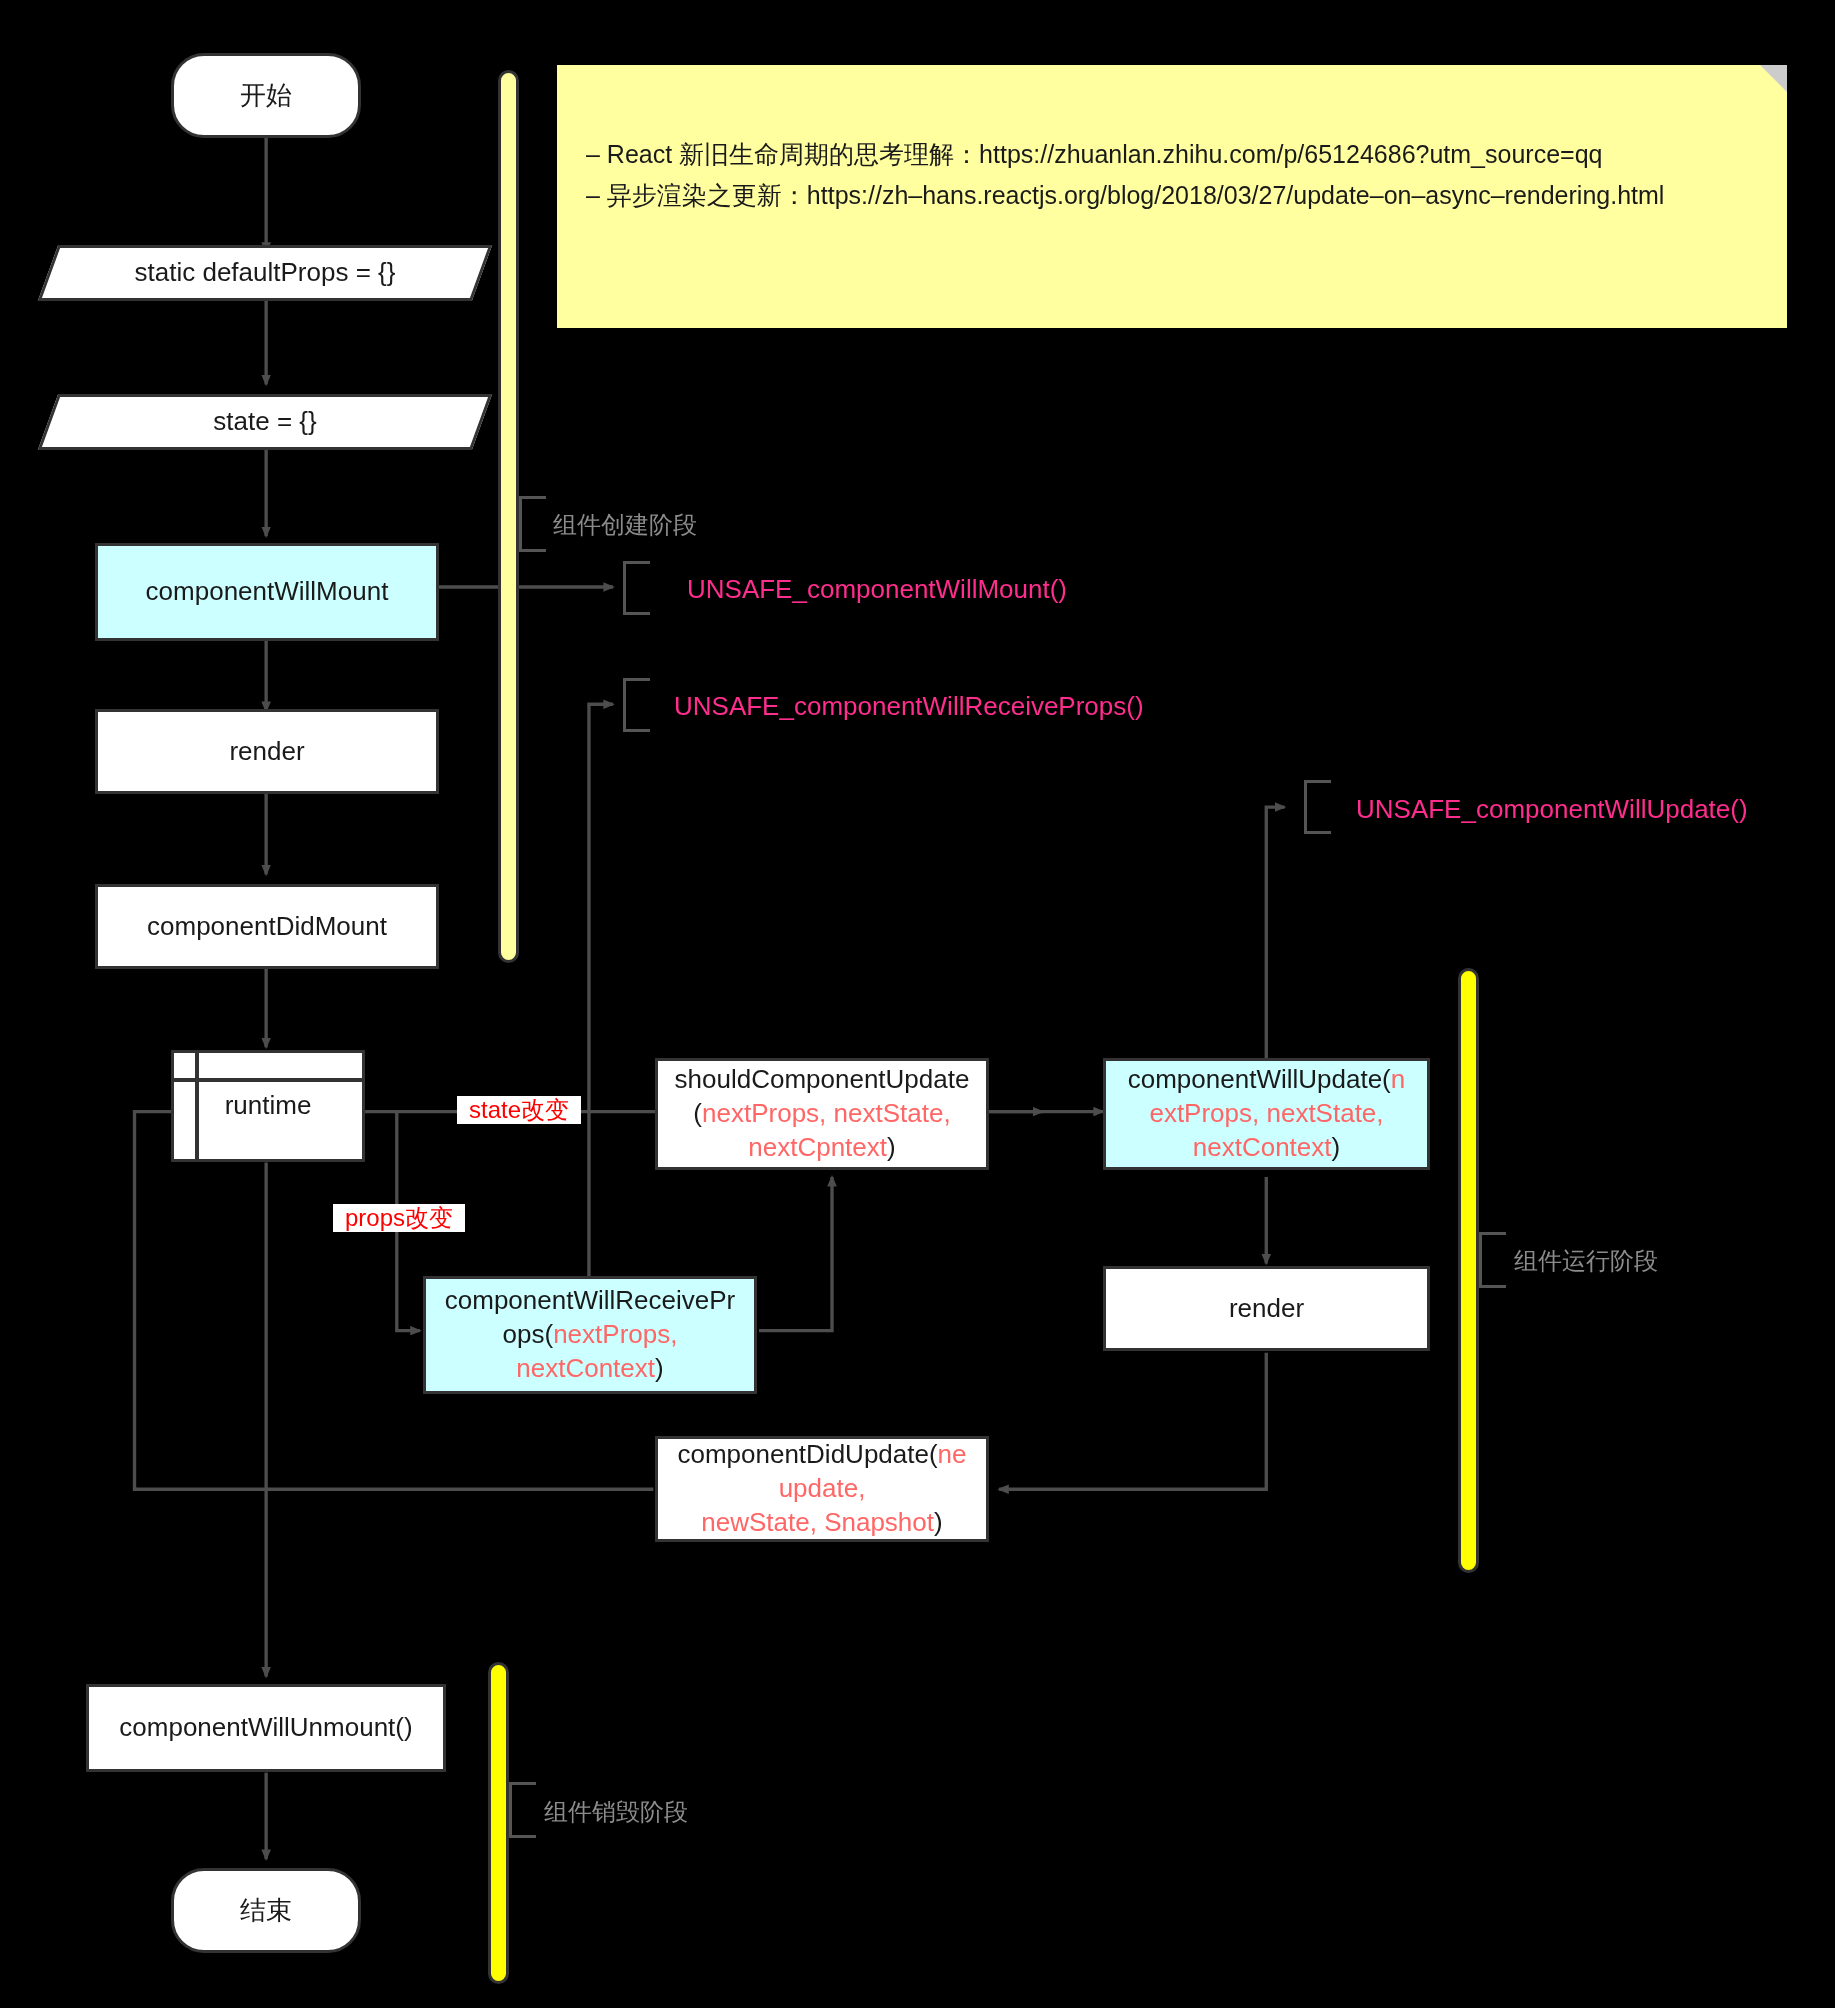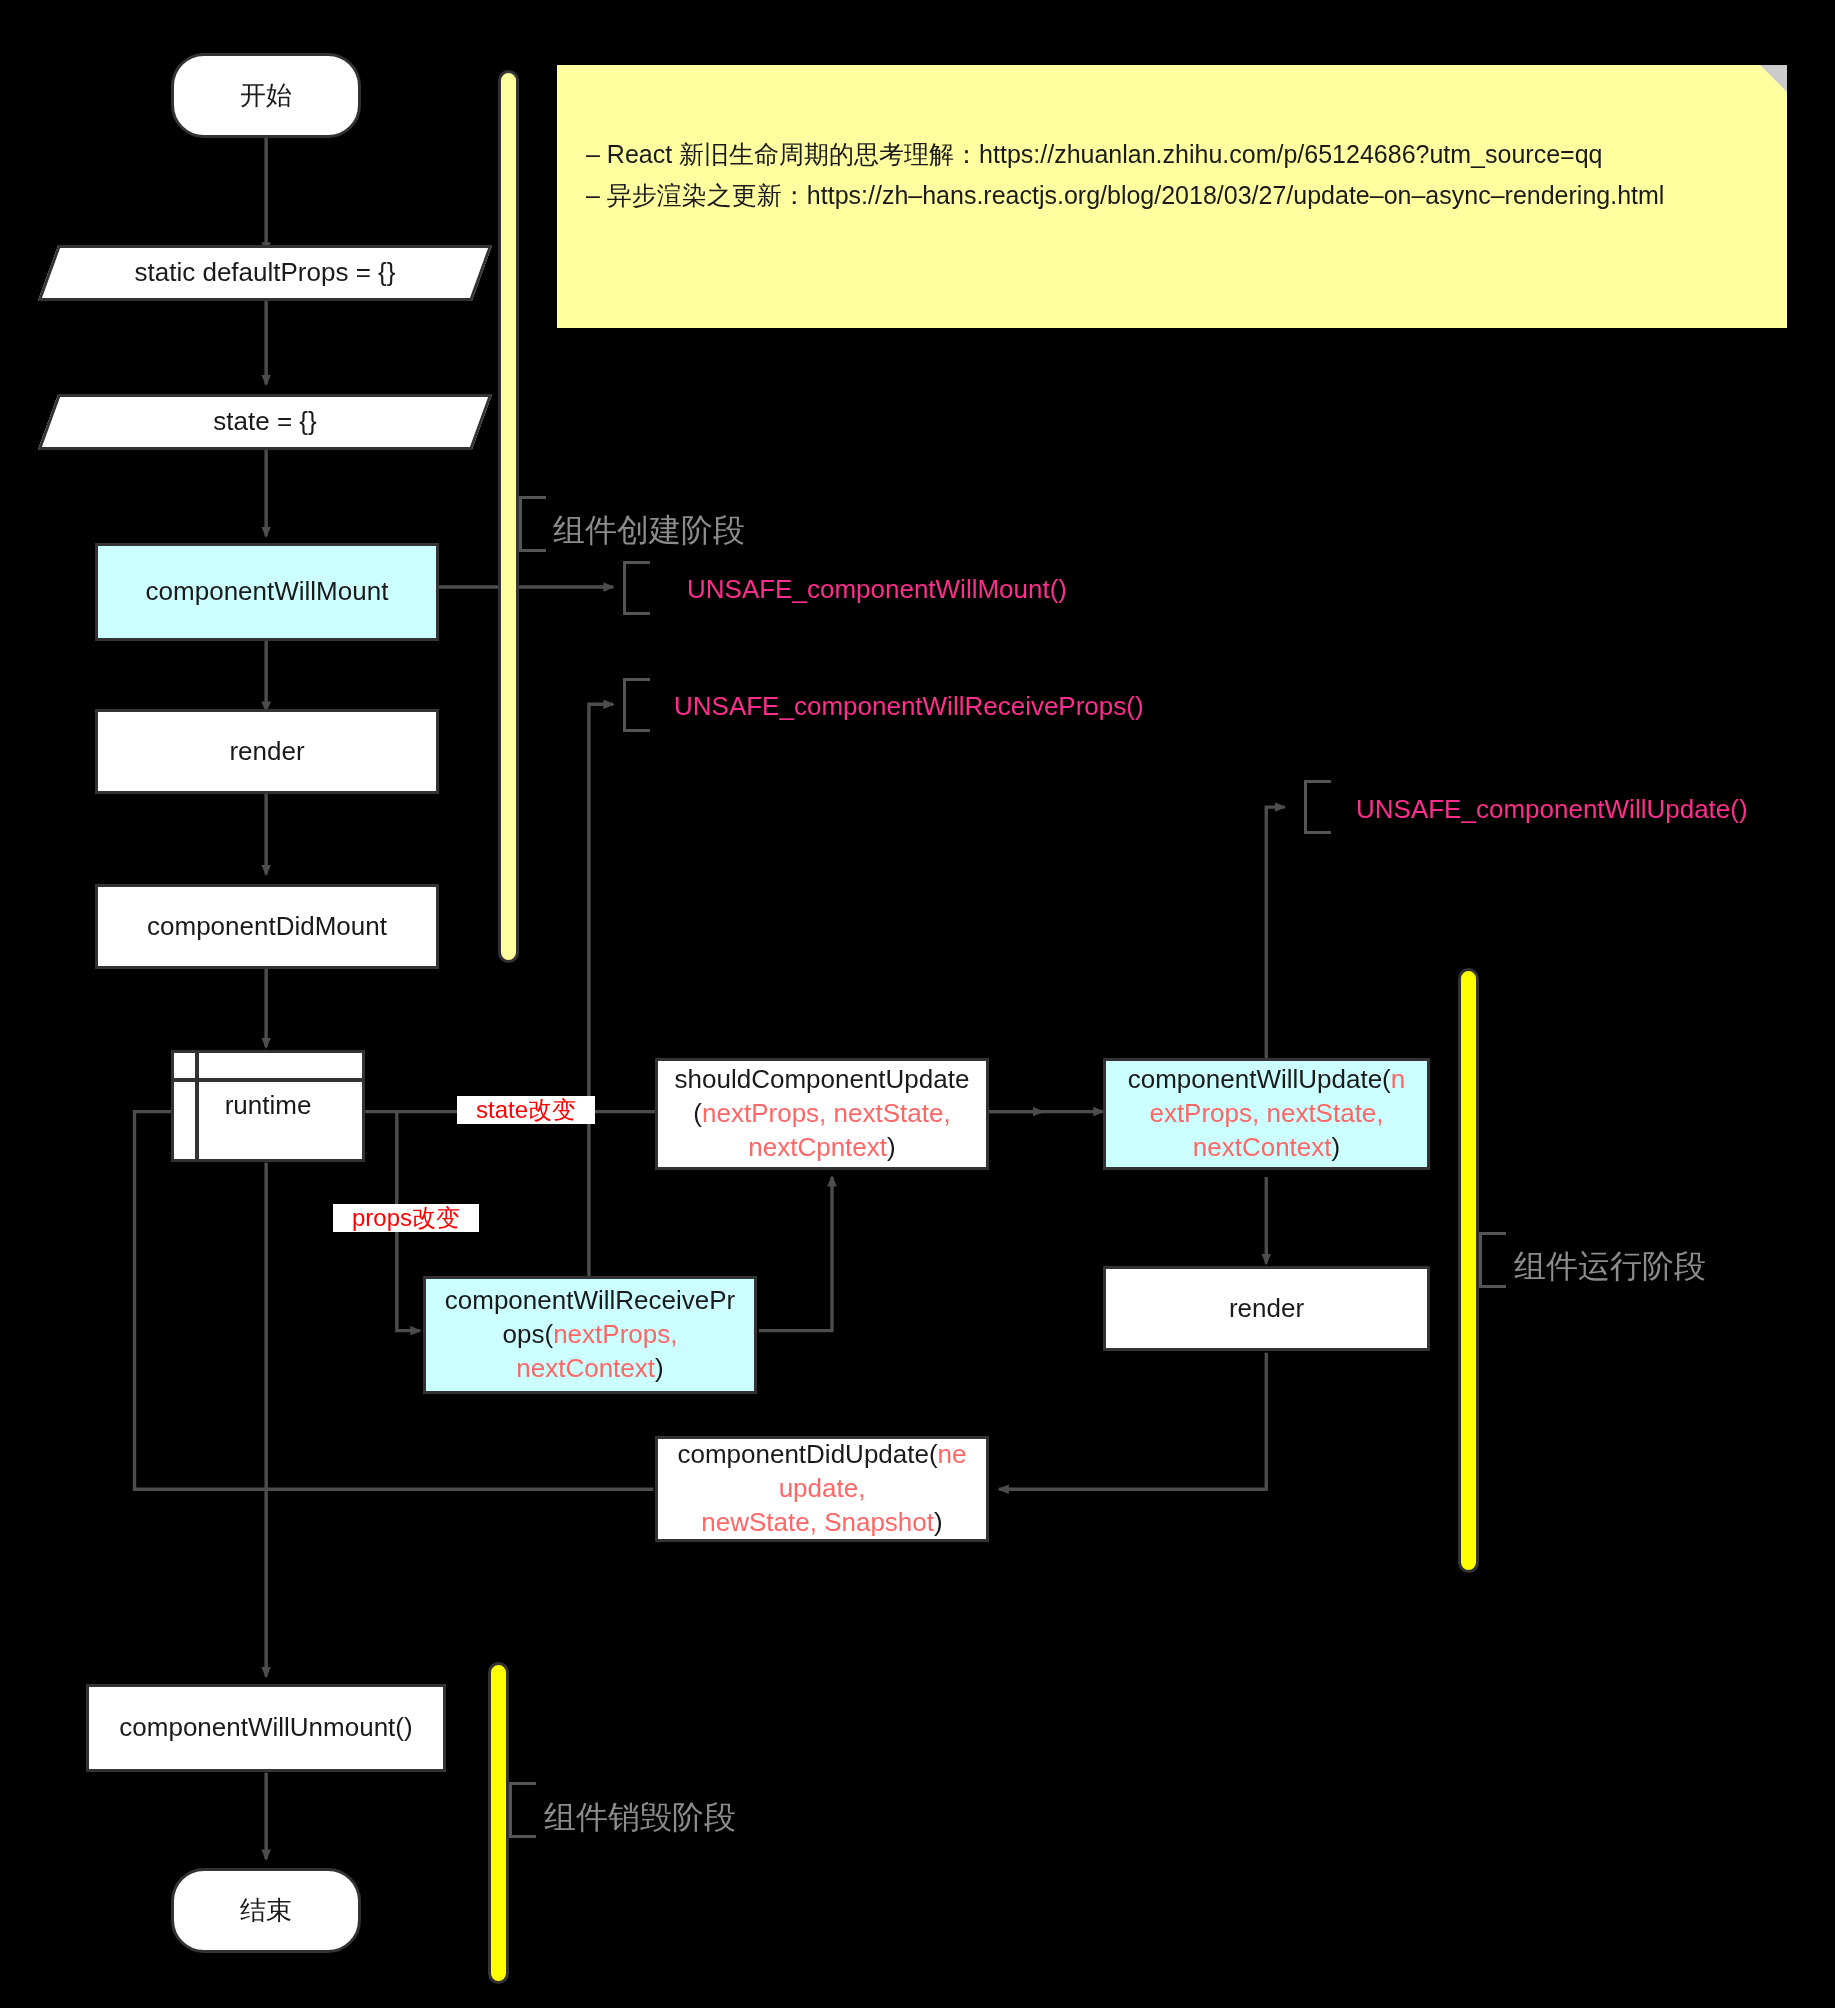--- a/index.html
+++ b/index.html
@@ -107,35 +107,35 @@
     box-sizing: border-box;
     border: 3.8px solid #555555;
     border-right: none;
     width: 27px;
   }
   .edgelabel {
     position: absolute;
     background: #ffffff;
     color: #ff0000;
     font-size: 24px;
-    padding: 0 19px;
+    padding: 0 12px;
     white-space: nowrap;
     line-height: 1.18;
   }
   .phasebar {
     position: absolute;
     box-sizing: border-box;
     border: 3.8px solid #333333;
     border-radius: 11.5px;
     width: 21px;
   }
   .phaselabel {
     position: absolute;
     color: #8c8c8c;
-    font-size: 32px;
+    font-size: 24px;
     white-space: nowrap;
   }
 </style>
 </head>
 <body>
 
 <div id="canvas">
 
   <svg class="wires" viewBox="0 0 1911 2091">
     <defs>

